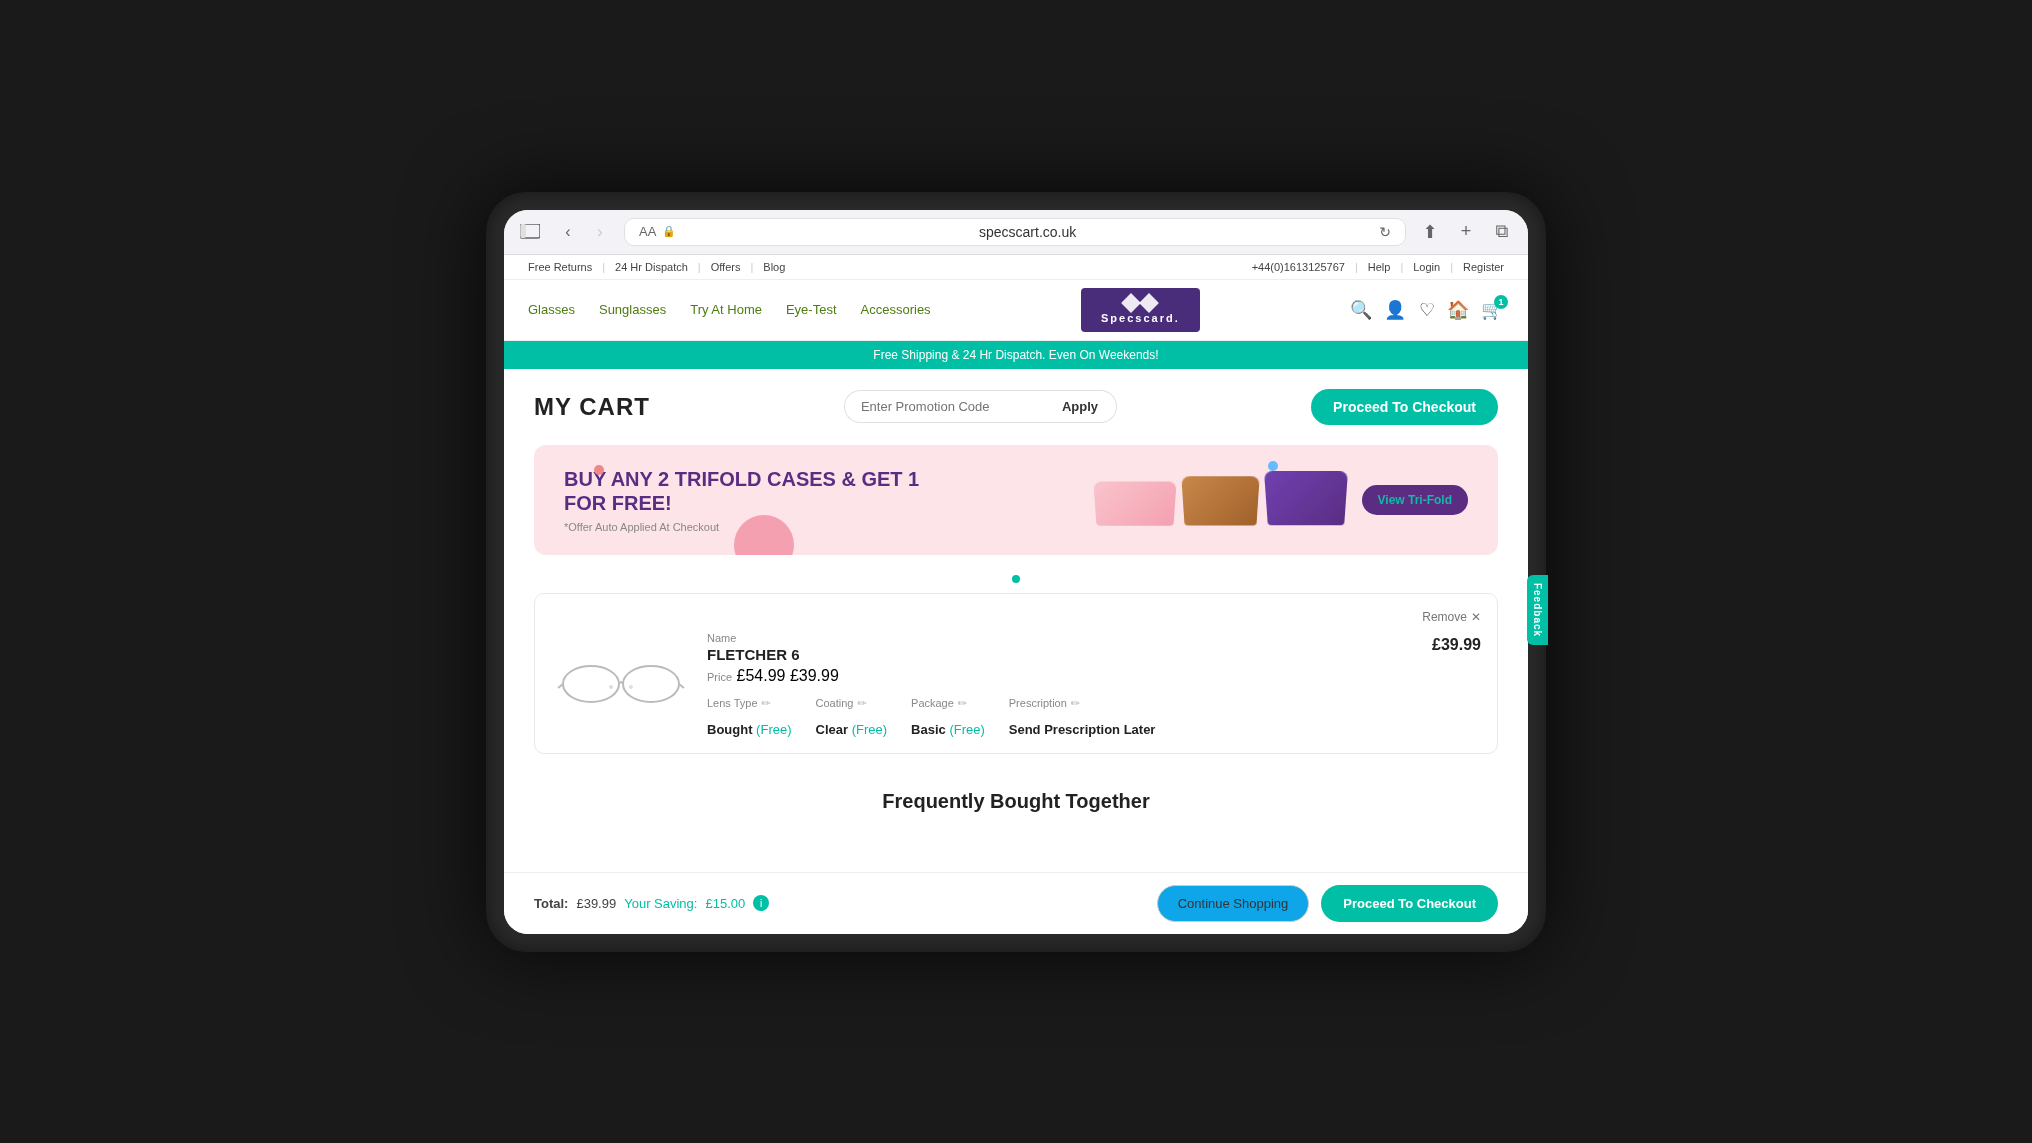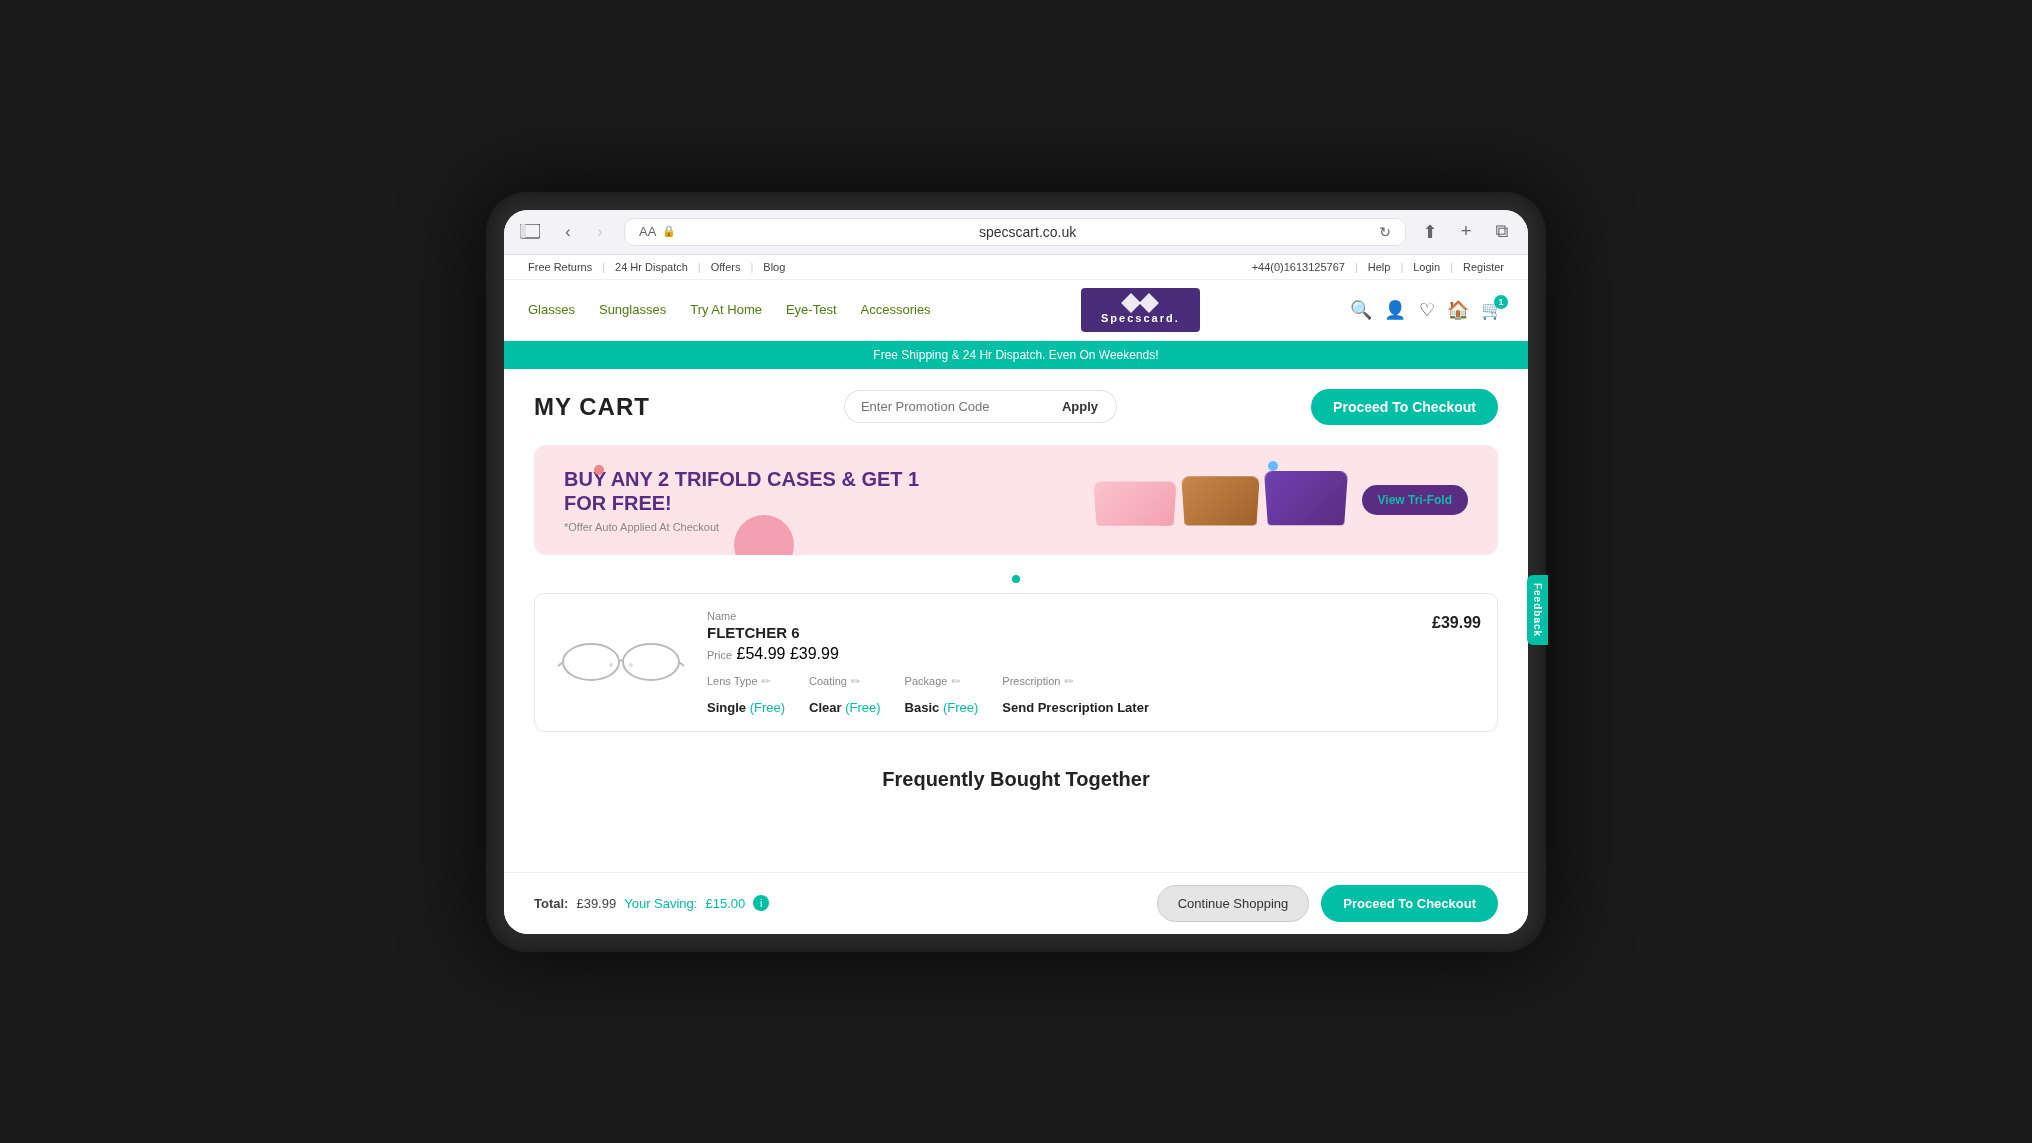--- a/index.html
+++ b/index.html
@@ -478,21 +478,21 @@
       font-size: 10px;
       display: inline-flex;
       align-items: center;
       justify-content: center;
       cursor: pointer;
     }
 
     .bottom-btns { display: flex; gap: 12px; }
 
     .continue-btn {
-      background: #e5e5e5;
+      background: #0ea5e9;
       border: 1.5px solid #ccc;
       border-radius: 24px;
       padding: 10px 20px;
       font-size: 13px;
       font-weight: 500;
       cursor: pointer;
       color: #333;
     }
 
     .checkout-btn-bottom {
@@ -626,20 +626,26 @@
             </div>
             <button class="view-trifold-btn">View Tri-Fold</button>
           </div>
         </div>
 
         <div class="carousel-dots">
           <div class="carousel-dot active"></div>
         </div>
 
         <div class="cart-item">
+          <div class="cart-item-top">
+            <button class="remove-btn">
+              <span>Remove</span>
+              <span>✕</span>
+            </button>
+          </div>
           <div class="cart-item-body">
             <div class="glasses-img">
               <svg class="glasses-svg" viewBox="0 0 130 60">
 
                 <ellipse cx="35" cy="30" rx="28" ry="18" fill="none" stroke="#bbb" stroke-width="2"></ellipse>
 
                 <ellipse cx="95" cy="30" rx="28" ry="18" fill="none" stroke="#bbb" stroke-width="2"></ellipse>
 
                 <path d="M63 30 Q65 26 67 30" fill="none" stroke="#bbb" stroke-width="2"></path>
 
@@ -666,21 +672,21 @@
                   <span class="final-price">£39.99</span>
                 </div>
               </div>
               <div class="item-options">
                 <div class="option-col">
                   <div class="opt-label">
                     <span>Lens Type</span>
                     <span class="edit-icon">✏</span>
                   </div>
                   <div class="opt-value">
-                    <span>Single</span>
+                    <span>Bought</span>
                     <span class="opt-free">(Free)</span>
                   </div>
                 </div>
                 <div class="option-col">
                   <div class="opt-label">
                     <span>Coating</span>
                     <span class="edit-icon">✏</span>
                   </div>
                   <div class="opt-value">
                     <span>Clear</span>

